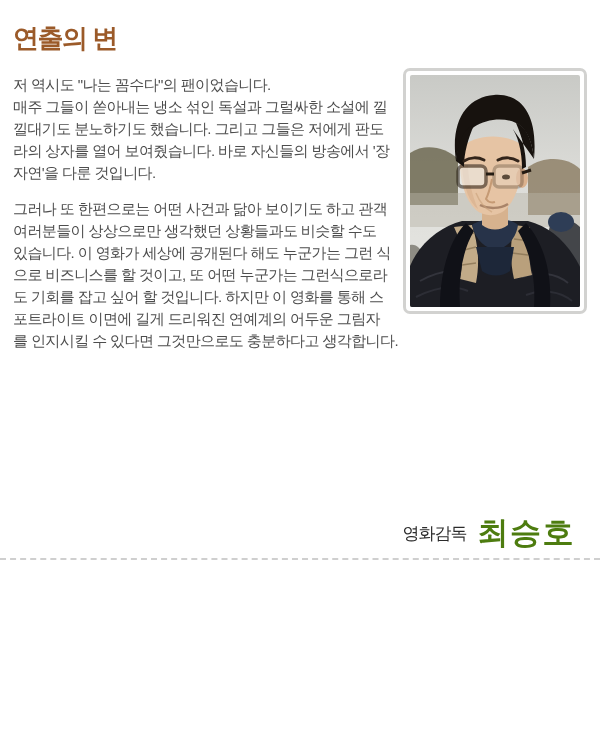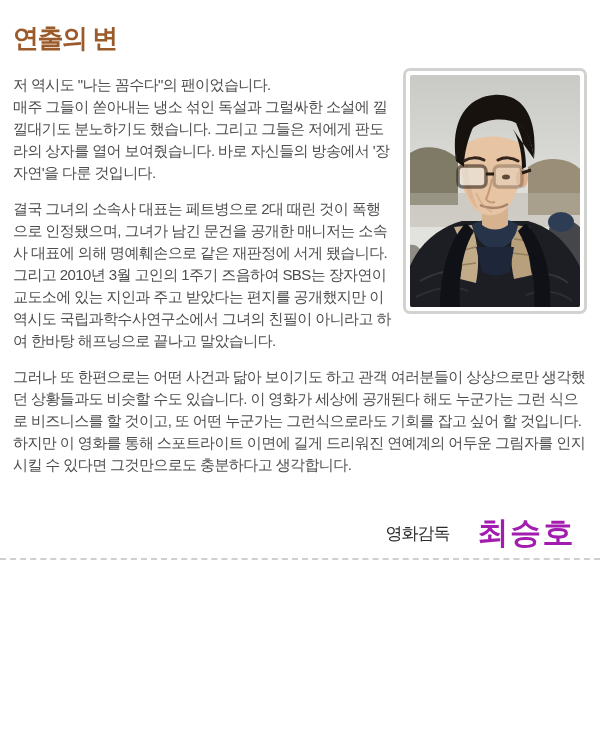--- a/index.html
+++ b/index.html
@@ -41,35 +41,35 @@
     line-height: 22px;
     color: #4d4d4d;
     letter-spacing: -0.6px;
     white-space: pre-line;
   }
   .signature {
     position: absolute;
     right: 25px; bottom: 16px;
     display: flex;
     align-items: flex-end;
-    gap: 28px;
+    gap: 11px;
     background: #ffffff;
     padding-left: 10px;
   }
   .signature .role {
     font-size: 17px;
     color: #2b2b2b;
     letter-spacing: -1px;
     padding-bottom: 3px;
   }
   .signature .name {
     font-size: 31px;
     line-height: 1;
     font-weight: 700;
-    color: #a21caf;
+    color: #4d7c0f;
     letter-spacing: 1.5px;
   }
   .bottom-rule {
     position: absolute;
     left: 0; right: 0; bottom: 4px;
     border-top: 2px dashed #cfcfcf;
     height: 0;
   }
 </style>
 </head>
@@ -125,21 +125,20 @@
         <path d="M112,98 L121,95" stroke="#241b12" stroke-width="3"></path>
         <ellipse cx="96" cy="102" rx="4" ry="2.5" fill="#3a2a1c" opacity="0.8"></ellipse>
         <path d="M82,104 C80,114 78,120 76,124 C78,127 82,128 85,127" stroke="#c59a74" stroke-width="2" fill="none"></path>
         <path d="M70,130 C78,134 90,134 98,129" stroke="#8f6950" stroke-width="2.5" fill="none" opacity="0.7"></path>
         <path d="M66,118 C70,128 76,134 82,137" stroke="#caa17c" stroke-width="1.5" fill="none" opacity="0.6"></path>
       </svg>
     </figure>
 
     <p class="para">저 역시도 "나는 꼼수다"의 팬이었습니다.
 매주 그들이 쏟아내는 냉소 섞인 독설과 그럴싸한 소설에 낄낄대기도 분노하기도 했습니다. 그리고 그들은 저에게 판도라의 상자를 열어 보여줬습니다. 바로 자신들의 방송에서 '장자연'을 다룬 것입니다.</p>
-    <p class="para">결국 그녀의 소속사 대표는 페트병으로 2대 때린 것이 폭행으로 인정됐으며, 그녀가 남긴 문건을 공개한 매니저는 소속사 대표에 의해 명예훼손으로 같은 재판정에 서게 됐습니다. 그리고 2010년 3월 고인의 1주기 즈음하여 SBS는 장자연이 교도소에 있는 지인과 주고 받았다는 편지를 공개했지만 이 역시도 국립과학수사연구소에서 그녀의 친필이 아니라고 하여 한바탕 해프닝으로 끝나고 말았습니다.</p>
     <p class="para">그러나 또 한편으로는 어떤 사건과 닮아 보이기도 하고 관객 여러분들이 상상으로만 생각했던 상황들과도 비슷할 수도 있습니다. 이 영화가 세상에 공개된다 해도 누군가는 그런 식으로 비즈니스를 할 것이고, 또 어떤 누군가는 그런식으로라도 기회를 잡고 싶어 할 것입니다. 하지만 이 영화를 통해 스포트라이트 이면에 길게 드리워진 연예계의 어두운 그림자를 인지시킬 수 있다면 그것만으로도 충분하다고 생각합니다.</p>
   </div>
 
   <div class="signature">
     <span class="role">영화감독</span>
     <span class="name">최승호</span>
   </div>
 
   <div class="bottom-rule"></div>
 

